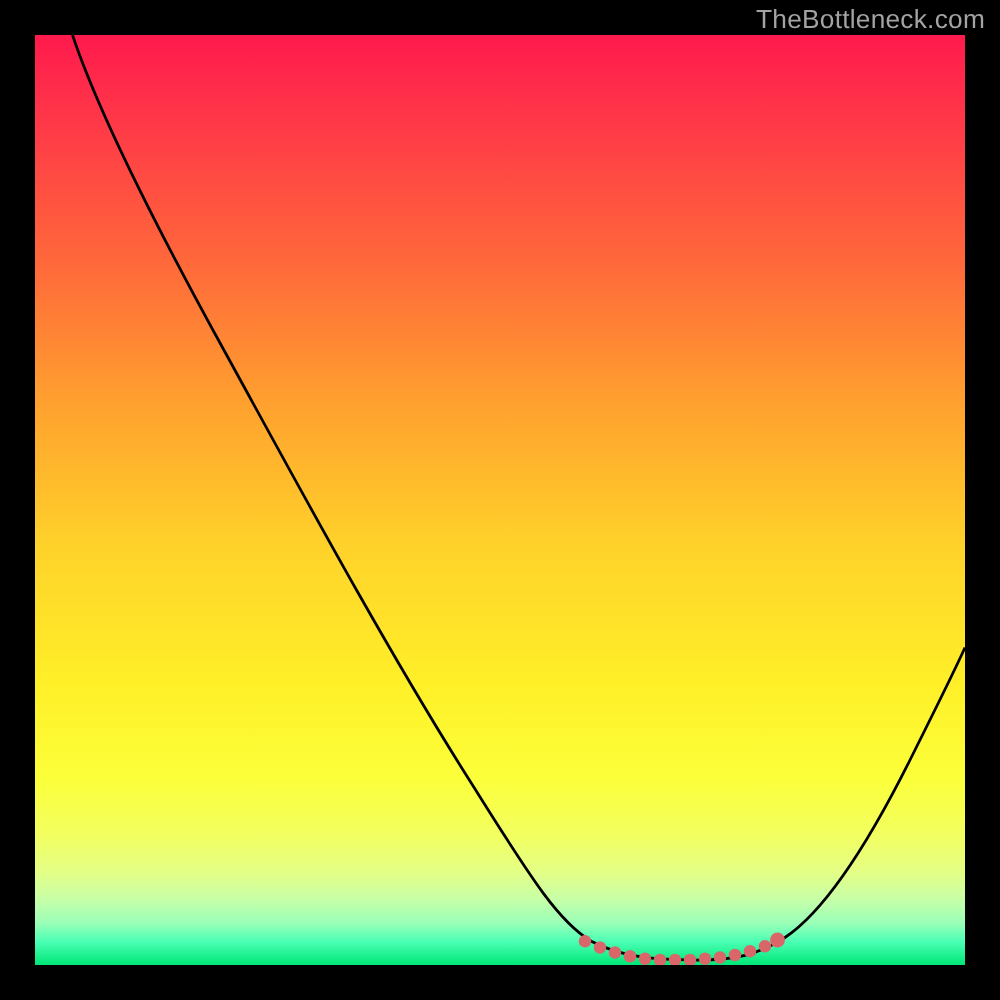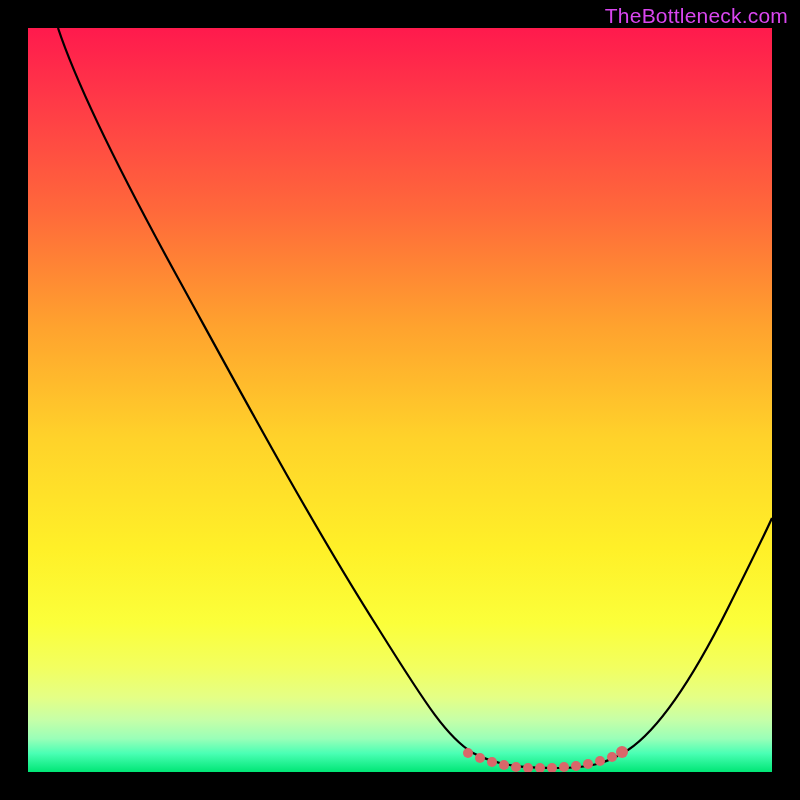--- a/index.html
+++ b/index.html
@@ -43,21 +43,21 @@
       #c6ffa8 93%,
       #9affb8 95.5%,
       #4affb4 97.5%,
       #00e676 100%
     );
   }
   .watermark {
     position: absolute;
     top: 4px;
     right: 12px;
-    color: #d946ef;
+    color: #a3a3a3;
     font-size: 21px;
     font-weight: 500;
     letter-spacing: 0.2px;
   }
   svg.curve {
     position: absolute;
     inset: 0;
     width: 100%;
     height: 100%;
   }

